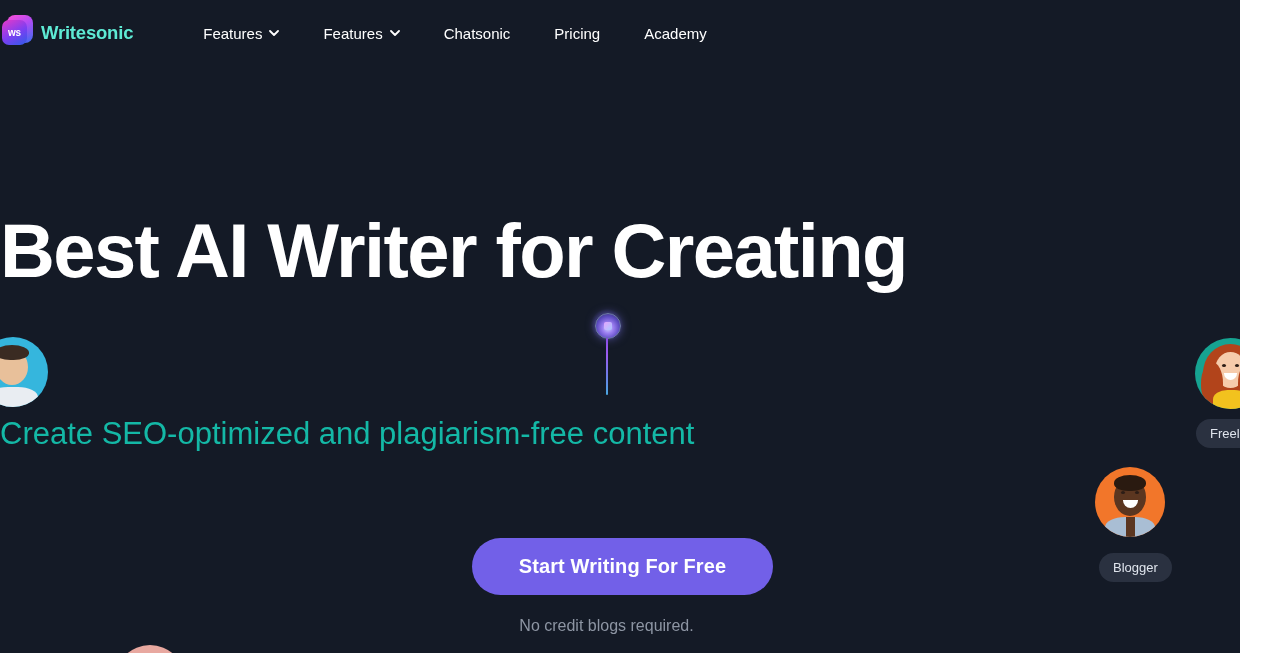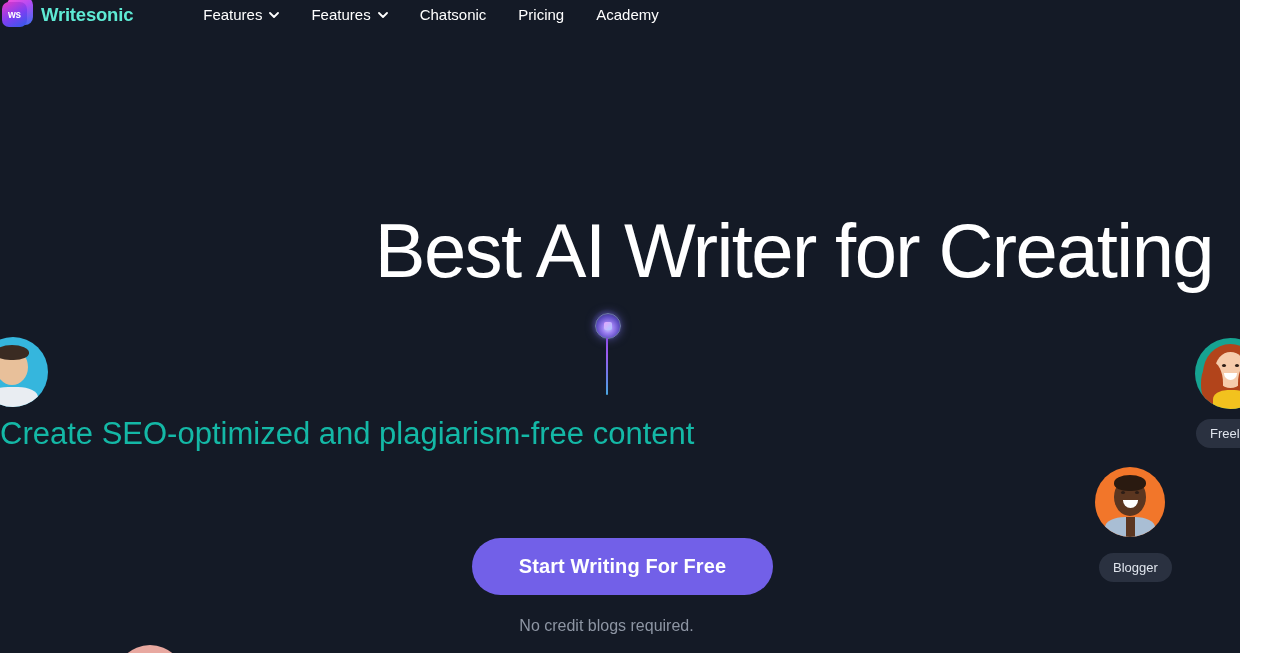--- a/index.html
+++ b/index.html
@@ -34,21 +34,21 @@
   }
 
   
   .header {
     position: absolute;
     left: 0;
     top: 0;
     width: 1137px;
     height: 66px;
     display: flex;
-    align-items: flex-start;
+    align-items: center;
   }
   .brand {
     display: flex;
     align-items: center;
     gap: 9px;
     margin-left: 2px;
   }
   .logo-mark {
     position: relative;
     width: 30px;
@@ -85,21 +85,21 @@
     color: #5eead4;
     font-size: 18.5px;
     font-weight: bold;
     letter-spacing: -0.2px;
   }
 
   .nav {
     display: flex;
     align-items: center;
     margin-left: 70px;
-    gap: 0px;
+    gap: 12px;
   }
   .nav-item {
     display: flex;
     align-items: center;
     gap: 7px;
     color: #ffffff;
     font-size: 15px;
     padding: 6px 16px;
     cursor: pointer;
     white-space: nowrap;
@@ -148,25 +148,25 @@
     top: 0;
     width: 1213px;
     height: 653px;
     pointer-events: none;
   }
   .headline {
     position: absolute;
     left: 0;
     top: 205px;
     width: 1213px;
-    text-align: right;
+    text-align: left;
     color: #ffffff;
     font-size: 76px;
     line-height: 92px;
-    font-weight: normal;
+    font-weight: bold;
     letter-spacing: -1.6px;
   }
 
   
   .orb-wrap {
     position: absolute;
     left: 595px;
     top: 313px;
     width: 24px;
     height: 80px;

